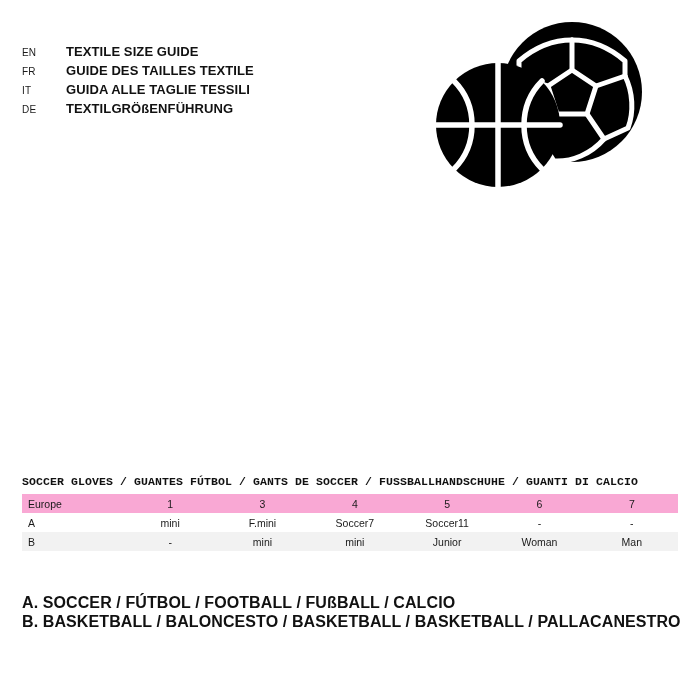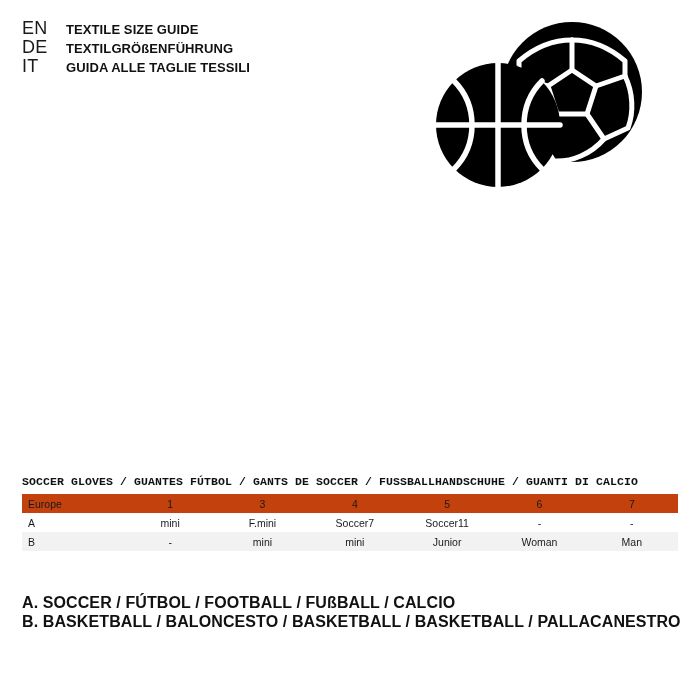--- a/index.html
+++ b/index.html
@@ -31,24 +31,25 @@
     width: 300px;
   }
   .lang-row {
     display: flex;
     align-items: baseline;
     height: 18px;
     margin-bottom: 1px;
   }
   .lang-code {
     width: 44px;
-    font-size: 18px;
+    font-size: 10px;
     font-weight: 400;
     letter-spacing: 0.2px;
     color: #1a1a1a;
+    margin-top: 29px;
   }
   .lang-text {
     font-size: 13px;
     font-weight: 700;
     letter-spacing: 0.1px;
     color: #111111;
     white-space: nowrap;
   }
 
   
@@ -94,21 +95,21 @@
     text-align: center;
     border: none;
   }
   table.size-table th:first-child,
   table.size-table td:first-child {
     text-align: left;
     padding-left: 6px;
     width: 96px;
   }
   tr.row-head th {
-    background: #c2410c;
+    background: #f9a8d4;
     font-weight: 400;
   }
   tr.row-a td {
     background: #ffffff;
   }
   tr.row-b td {
     background: #f2f2f2;
   }
 
   
@@ -131,26 +132,30 @@
 <body>
 
 <div class="header">
 
   <div class="lang-list">
     <div class="lang-row">
       <span class="lang-code">EN</span>
       <span class="lang-text">TEXTILE SIZE GUIDE</span>
     </div>
     <div class="lang-row">
+      <span class="lang-code">FR</span>
+      <span class="lang-text">GUIDE DES TAILLES TEXTILE</span>
+    </div>
+    <div class="lang-row">
+      <span class="lang-code">IT</span>
+      <span class="lang-text">GUIDA ALLE TAGLIE TESSILI</span>
+    </div>
+    <div class="lang-row">
       <span class="lang-code">DE</span>
       <span class="lang-text">TEXTILGRÖßENFÜHRUNG</span>
-    </div>
-    <div class="lang-row">
-      <span class="lang-code">IT</span>
-      <span class="lang-text">GUIDA ALLE TAGLIE TESSILI</span>
     </div>
   </div>
 
   <div class="artwork">
     <svg width="230" height="185" viewBox="0 0 230 185" xmlns="http://www.w3.org/2000/svg">
 
       <g>
         <circle cx="152" cy="72" r="70" fill="#000000"></circle>
         <g fill="none" stroke="#ffffff" stroke-width="5" stroke-linejoin="round" stroke-linecap="round">
           <polygon points="152,50 176,66 167,94 137,94 128,66"></polygon>

